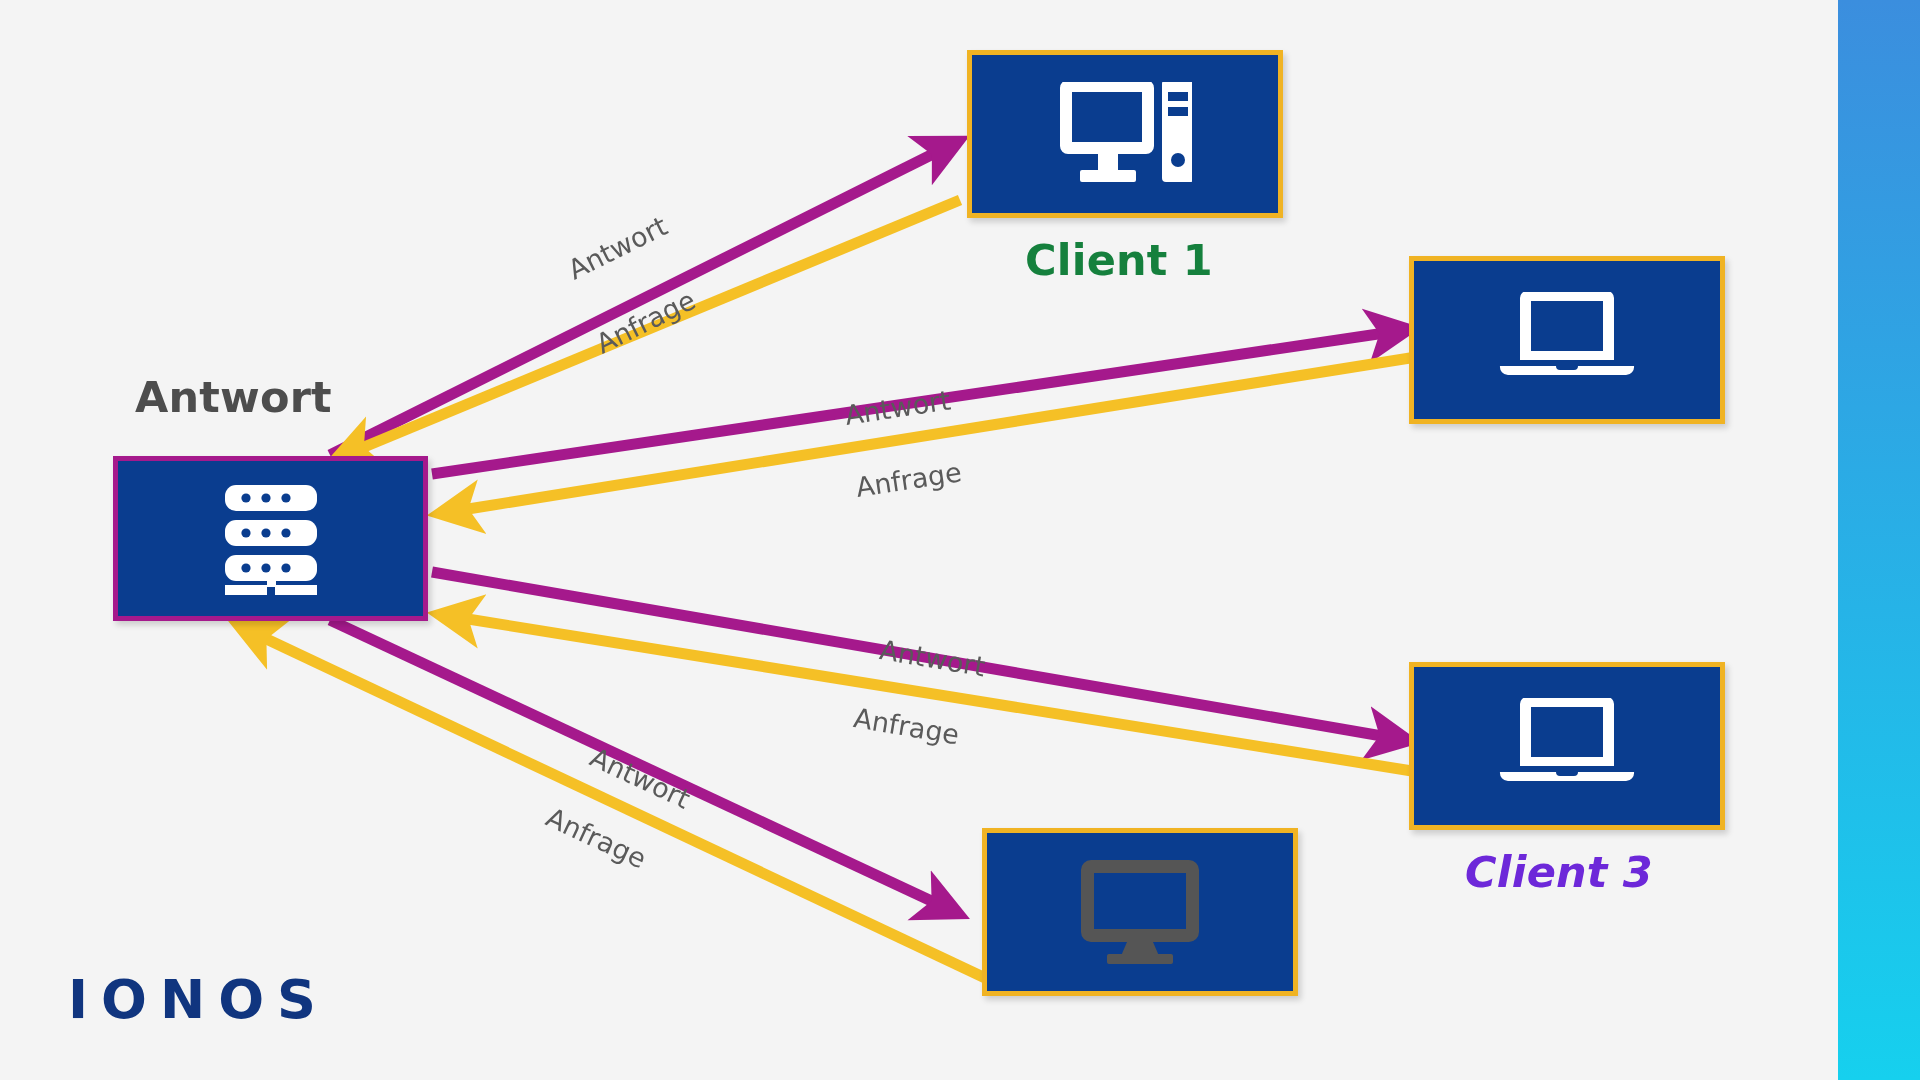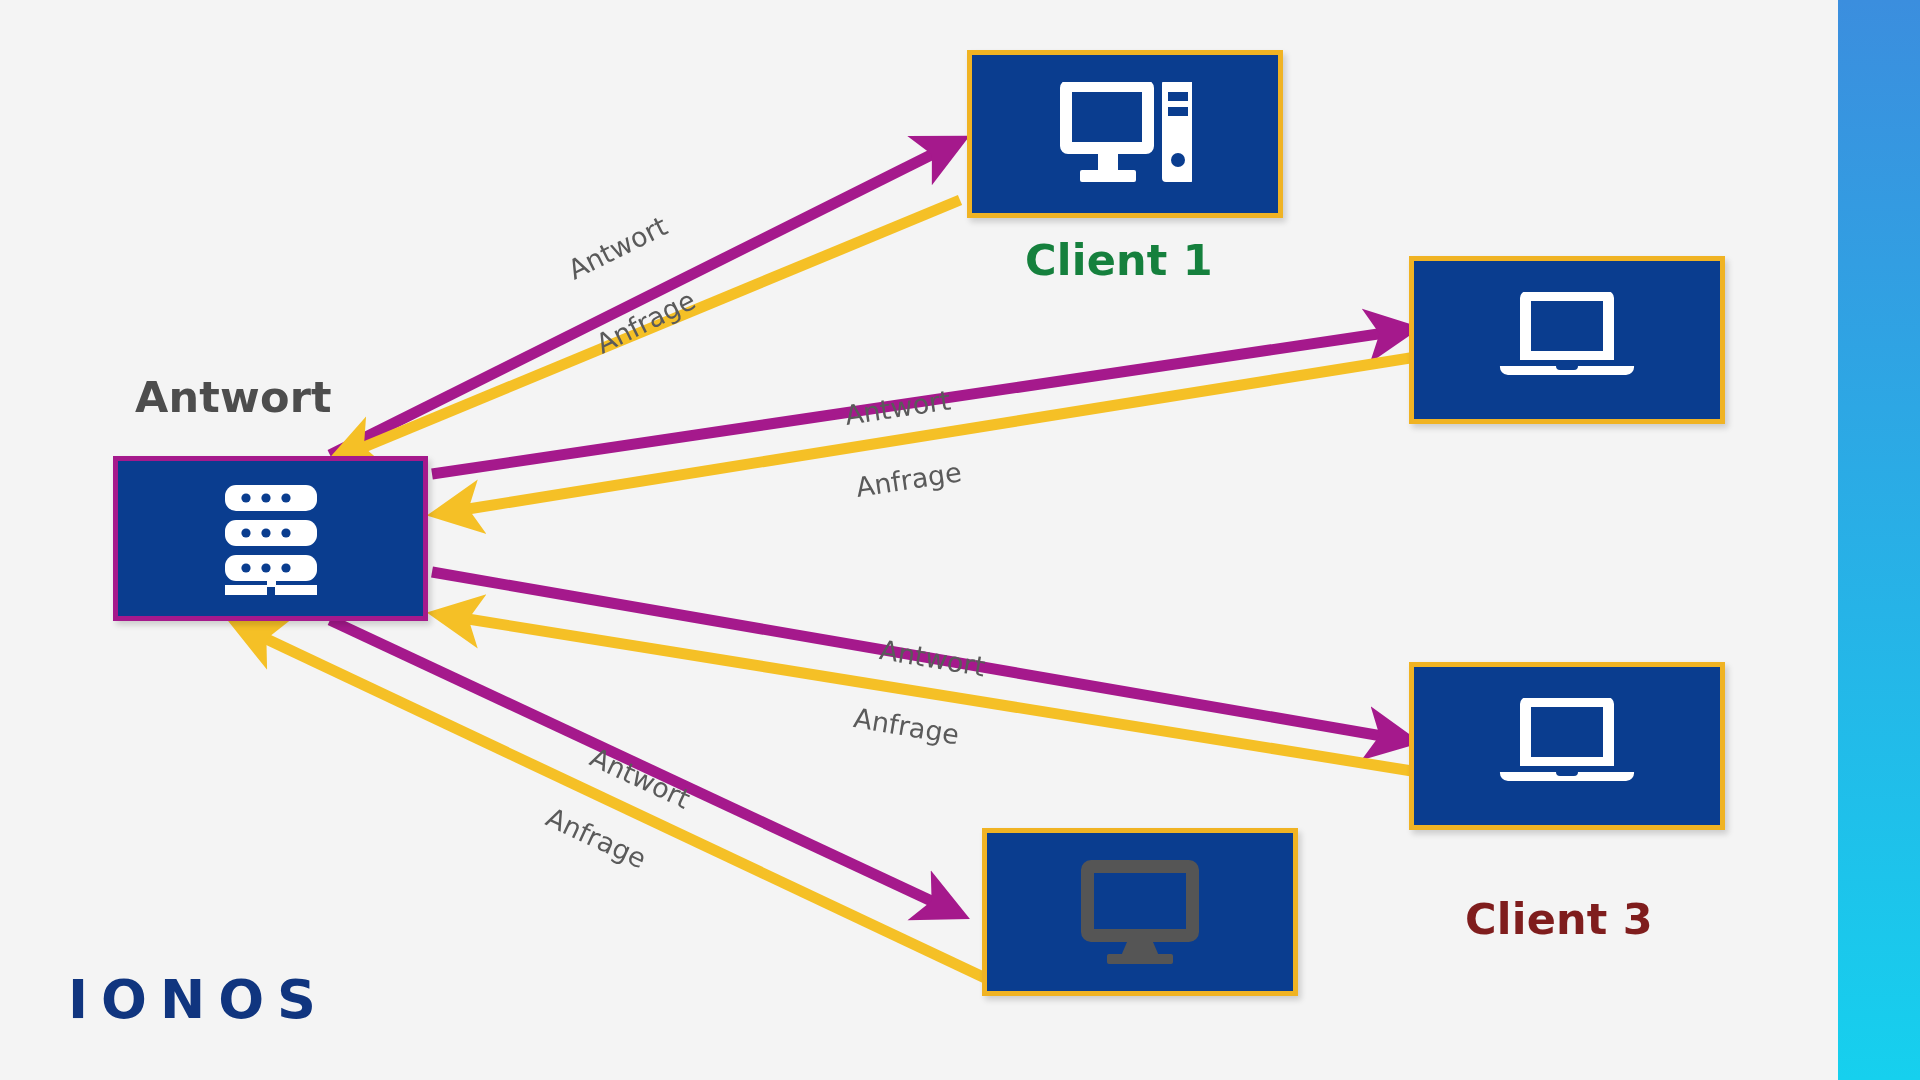--- a/index.html
+++ b/index.html
@@ -170,21 +170,21 @@
     <span>
       <svg width="138" height="96" viewBox="0 0 138 96">
         <g fill="#ffffff">
           <path d="M22 6 a7 7 0 0 1 7-7 h80 a7 7 0 0 1 7 7 v62 h-94 z
                    M33 9 v50 h72 v-50 z"></path>
           <path d="M2 74 h56 a4 4 0 0 0 4 4 h14 a4 4 0 0 0 4-4 h56 a8 8 0 0 1-8 9 h-118 a8 8 0 0 1-8-9 z"></path>
         </g>
       </svg>
     </span>
   </div>
-  <div class="caption" style="left: 1465px; top: 894px; color: #7f1d1d;">Client 3</div>
+  <div class="caption" style="left: 1465px; top: 847px; color: #6d28d9; font-style: italic;">Client 3</div>
 
   <div class="node client" style="left: 982px; top: 828px; width: 316px; height: 168px; background: rgb(10, 61, 143); border-color: rgb(240, 179, 35);">
     <span>
       <svg width="122" height="104" viewBox="0 0 122 104">
         <g fill="#555555">
           <path d="M2 10 a10 10 0 0 1 10-10 h98 a10 10 0 0 1 10 10 v62 a10 10 0 0 1-10 10 h-98 a10 10 0 0 1-10-10 z
                    M15 13 v56 h92 v-56 z"></path>
           <path d="M48 82 h26 l6 14 h-38 z"></path>
           <rect x="28" y="94" width="66" height="10" rx="2"></rect>
         </g>

